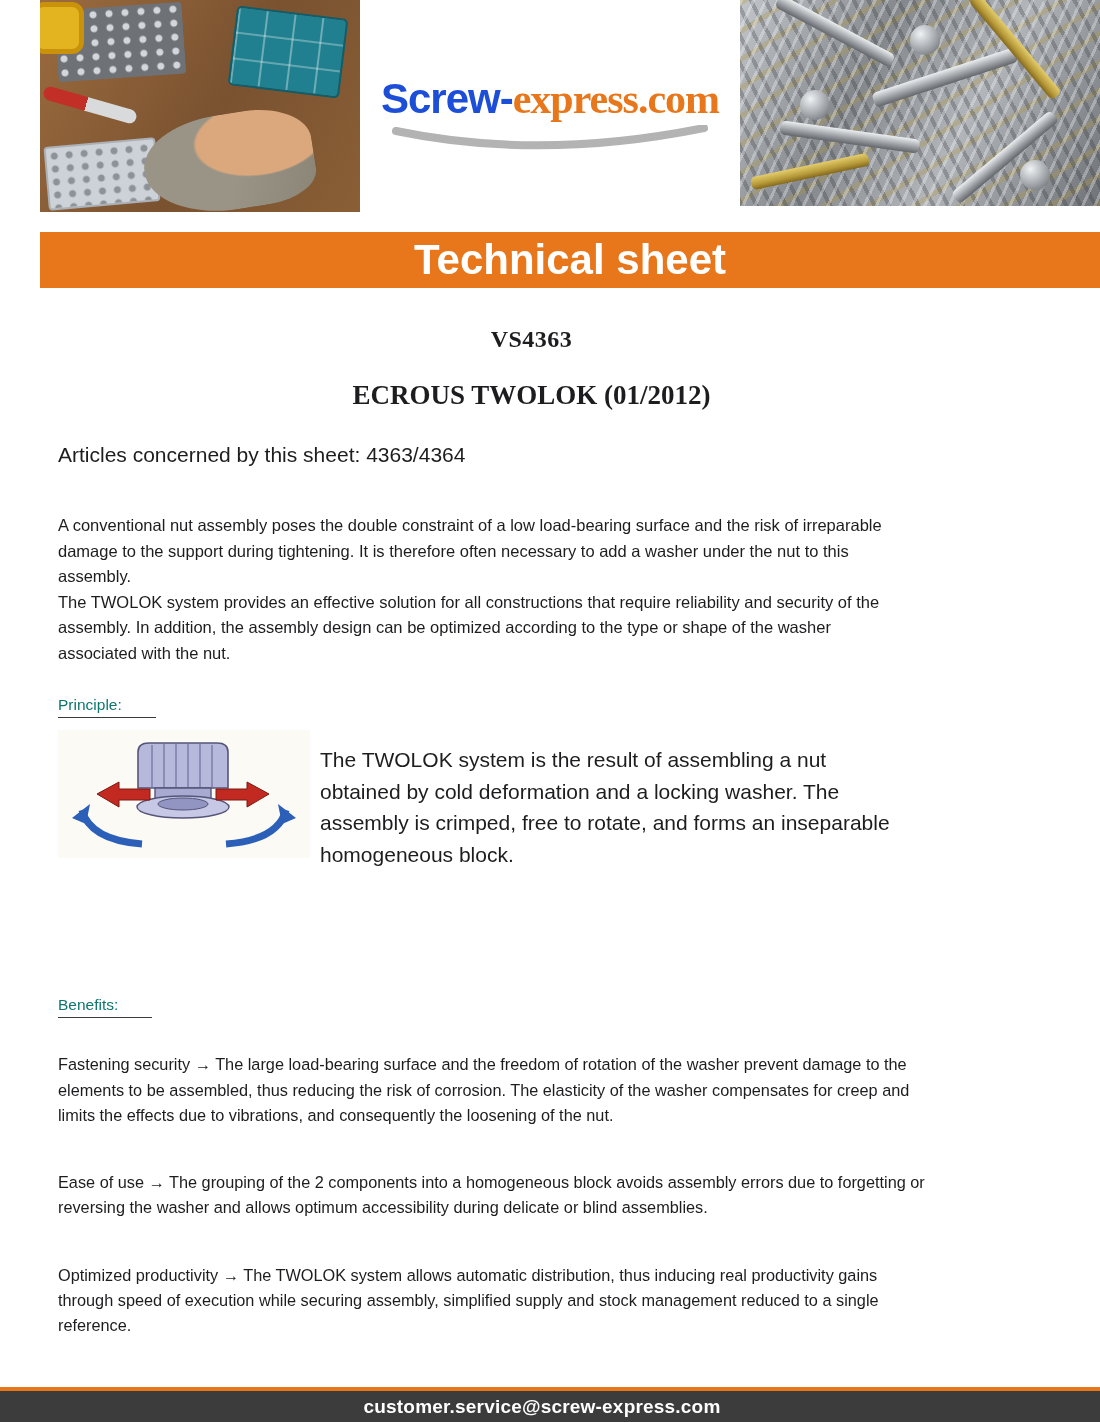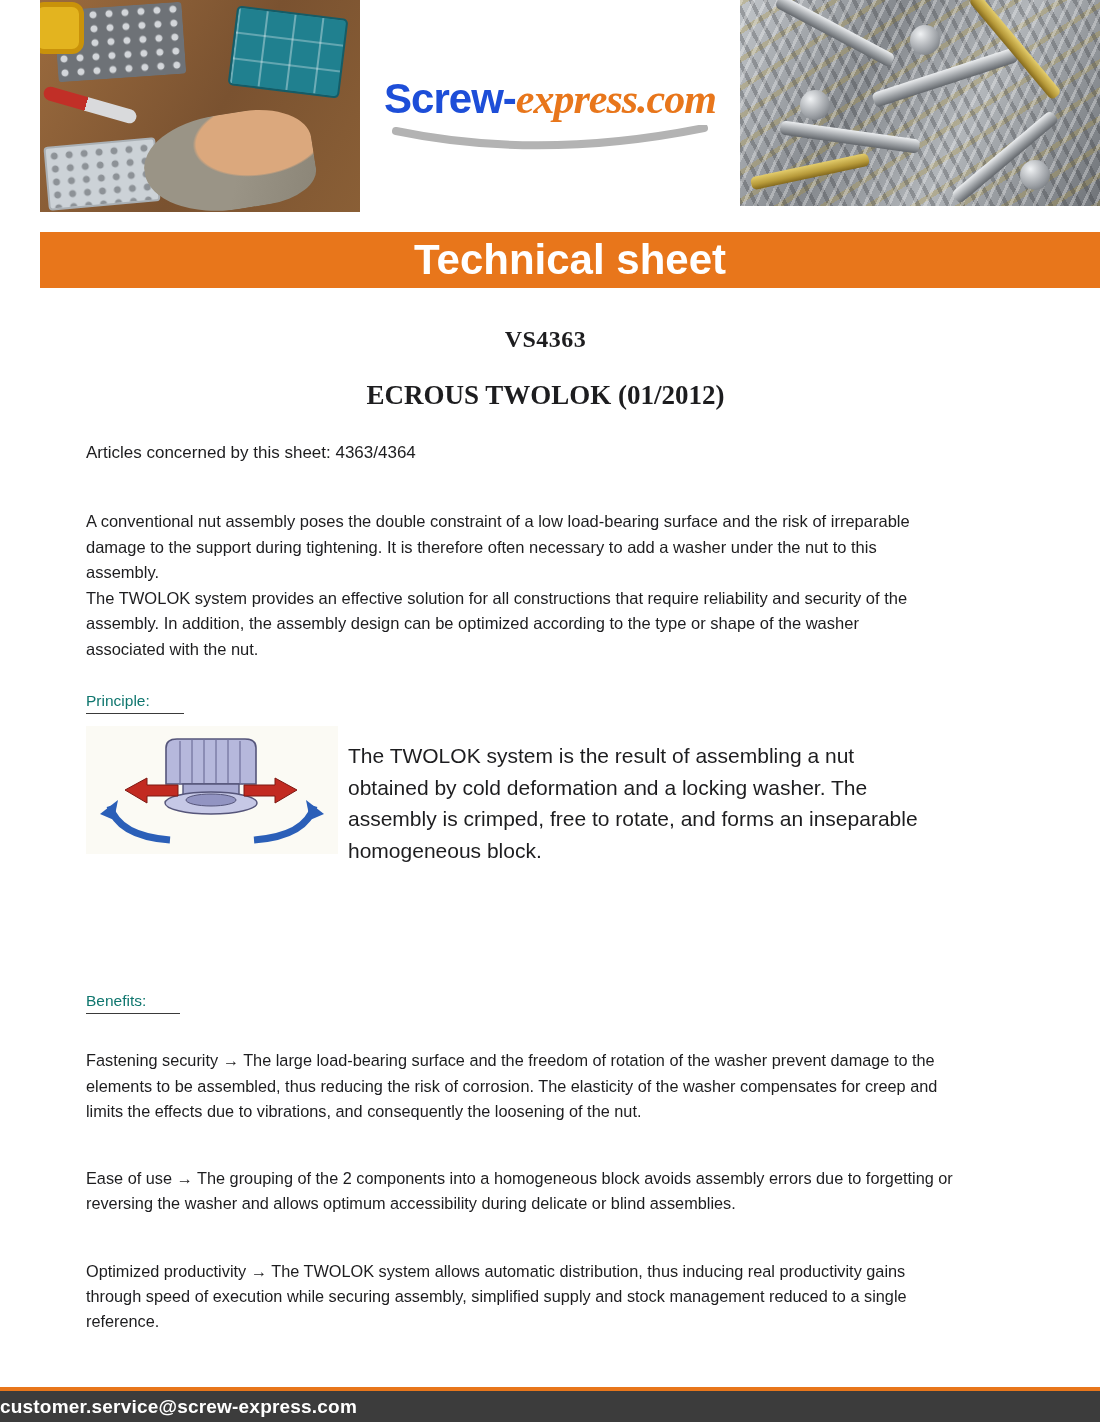--- a/index.html
+++ b/index.html
@@ -65,21 +65,21 @@
       #ccd2d7;
     background-size:15px 13px; border-radius:4px; border:2px solid #aab0b5;
   }
 
   .logo-area {
     flex:1 1 auto; display:flex; flex-direction:column;
     align-items:center; justify-content:center; padding-top:18px;
   }
   .logo-text { font-size:42px; font-weight:bold; white-space:nowrap; letter-spacing:-1px; }
   .logo-screw { color:#1d4ed8; font-family:Liberation Sans, sans-serif; }
-  .logo-express { color:var(--accent-orange,#E8761B); font-style:italic; font-family:"Liberation Serif", serif; }
+  .logo-express { color:var(--accent-orange,#E8761B); font-family:"Liberation Serif", serif; }
   .logo-swoosh { margin-top:2px; }
 
   .photo-right {
     width:360px; height:206px; position:relative; overflow:hidden; flex:0 0 auto;
     background:
       repeating-linear-gradient(115deg, rgba(255,255,255,.30) 0 3px, rgba(0,0,0,0) 3px 11px),
       repeating-linear-gradient(62deg, rgba(50,52,56,.28) 0 4px, rgba(0,0,0,0) 4px 13px),
       repeating-linear-gradient(-32deg, rgba(176,150,58,.30) 0 5px, rgba(0,0,0,0) 5px 24px),
       linear-gradient(118deg,#c2c6ca 0%, #84888d 35%, #b2b6ba 62%, #6f7378 100%);
   }
@@ -107,30 +107,30 @@
     height:56px; margin-top:20px; margin-left:40px;
     background:var(--accent-orange,#E8761B);
     display:flex; align-items:center; justify-content:center;
   }
   .banner-title {
     color:#fff; font-weight:bold; font-size:42px; letter-spacing:0px;
     font-family:"Liberation Sans", sans-serif;
   }
 
   
-  .content { padding:0 95px 0 58px; flex:0 0 auto;margin-left:28px; }
+  .content { padding:0 95px 0 58px; flex:0 0 auto; }
   .doc-ref {
     text-align:center; font-family:"Liberation Serif", serif;
     font-weight:bold; font-size:24px; margin-top:38px; letter-spacing:.5px;
   }
   .doc-title {
     text-align:center; font-family:"Liberation Serif", serif;
     font-weight:bold; font-size:27px; margin-top:27px;
   }
-  .articles { margin-top:32px; font-size:17px; }
+  .articles { margin-top:32px; font-size:21px; }
   .intro { margin-top:46px; font-size:16.5px; line-height:1.55; max-width:855px; }
 
   .section-heading {
     display:inline-block; font-size:15.5px; color:#0f766e;
     border-bottom:1.5px solid #3a3a3a; padding:0 34px 3px 0;
   }
   .principle-heading { margin-top:30px; }
   .benefits-heading { margin-top:126px; }
 
   .principle-row { display:flex; margin-top:12px; align-items:flex-start; }
@@ -142,21 +142,21 @@
   }
 
   .benefit { margin-top:34px; font-size:16.3px; line-height:1.55; max-width:875px; }
   .benefit + .benefit { margin-top:42px; }
 
   
   .footer { margin-top:auto; width:100%; }
   .footer-accent { height:4px; background:var(--accent-orange,#E8761B); }
   .footer-bar {
     height:31px; background:var(--footer-dark,#3C3C3C);
-    display:flex; align-items:center; justify-content:flex-start; padding-right:16px;
+    display:flex; align-items:center; justify-content:center; padding-right:16px;
   }
   .footer-email { color:#fff; font-weight:bold; font-size:19px; letter-spacing:.2px; }
 </style>
 </head>
 <body>
 
 <div class="page">
 
   <div class="header">
 

